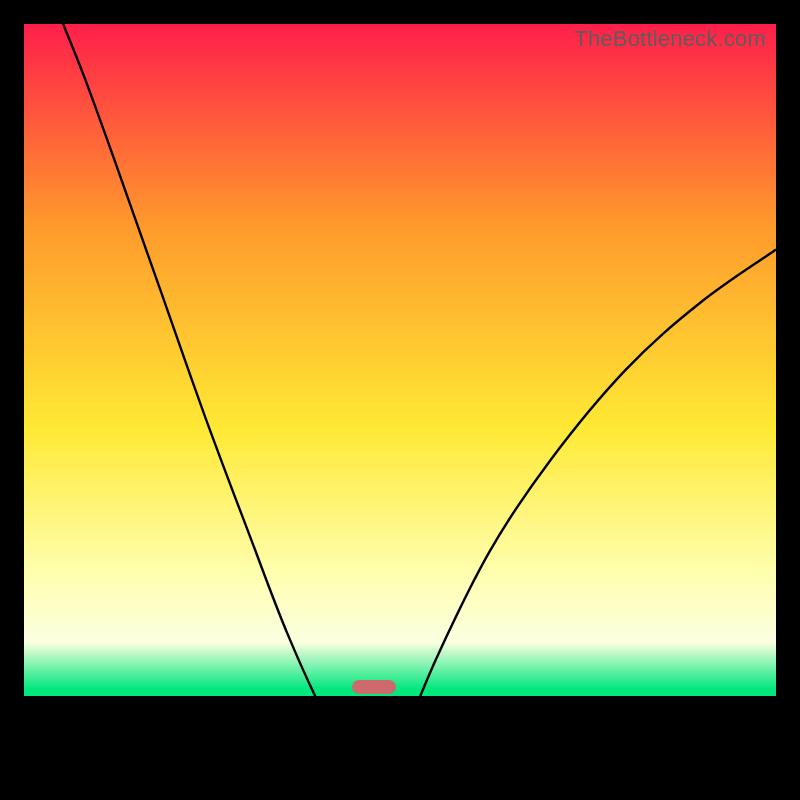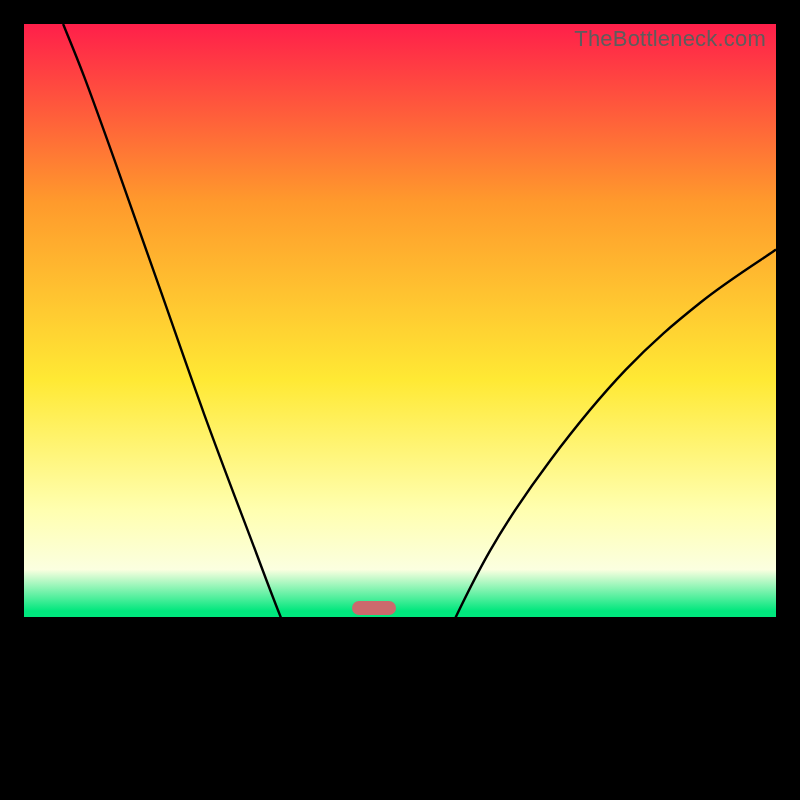--- a/index.html
+++ b/index.html
@@ -9,21 +9,21 @@
     height: 800px;
     background: #000;
     overflow: hidden;
     font-family: Arial, Helvetica, sans-serif;
   }
   .frame {
     position: absolute;
     left: 24px;
     top: 24px;
     width: 752px;
-    height: 593px;
+    height: 672px;
     box-sizing: border-box;
     overflow: hidden;
   }
   .gradient {
     position: absolute;
     inset: 0;
   }
   .watermark {
     position: absolute;
     top: 2px;

